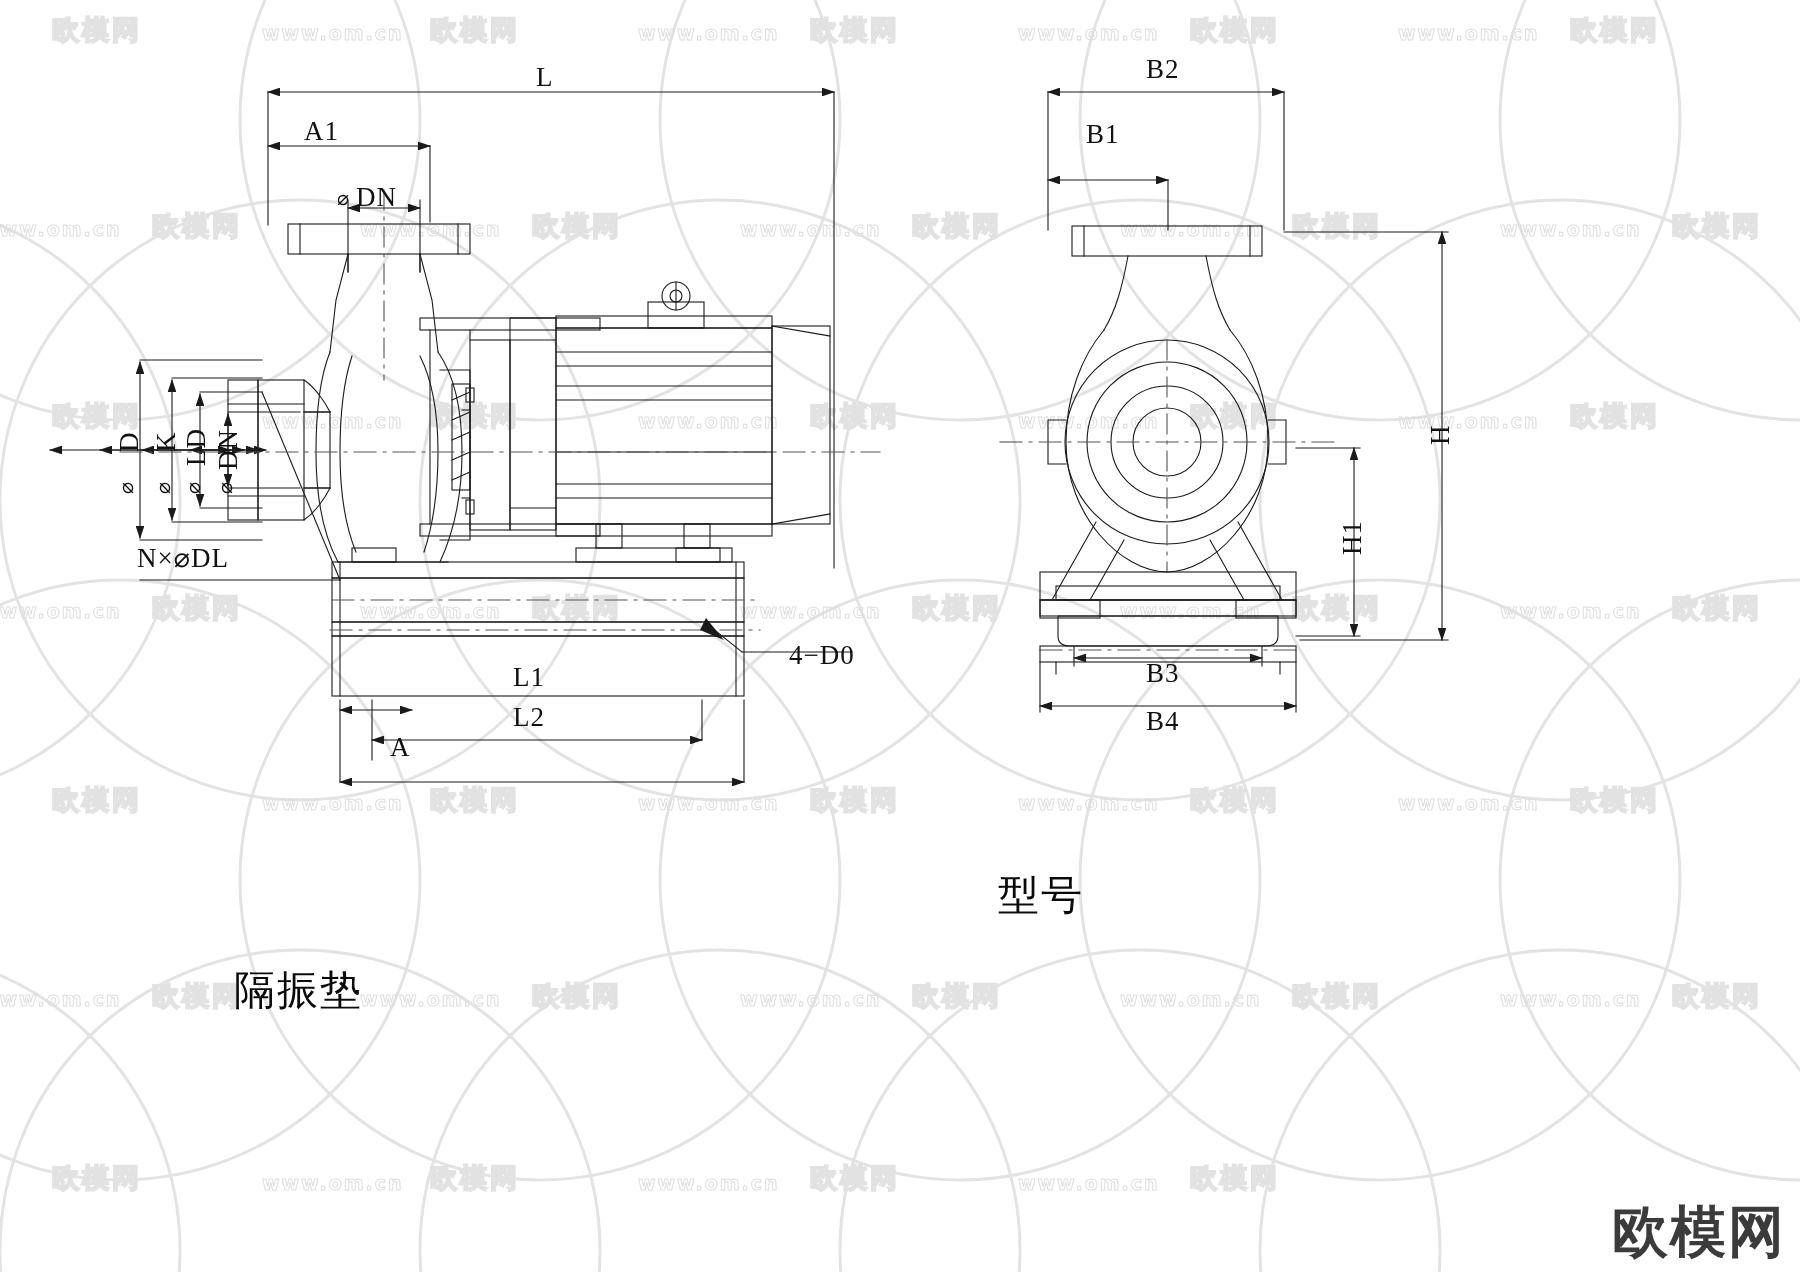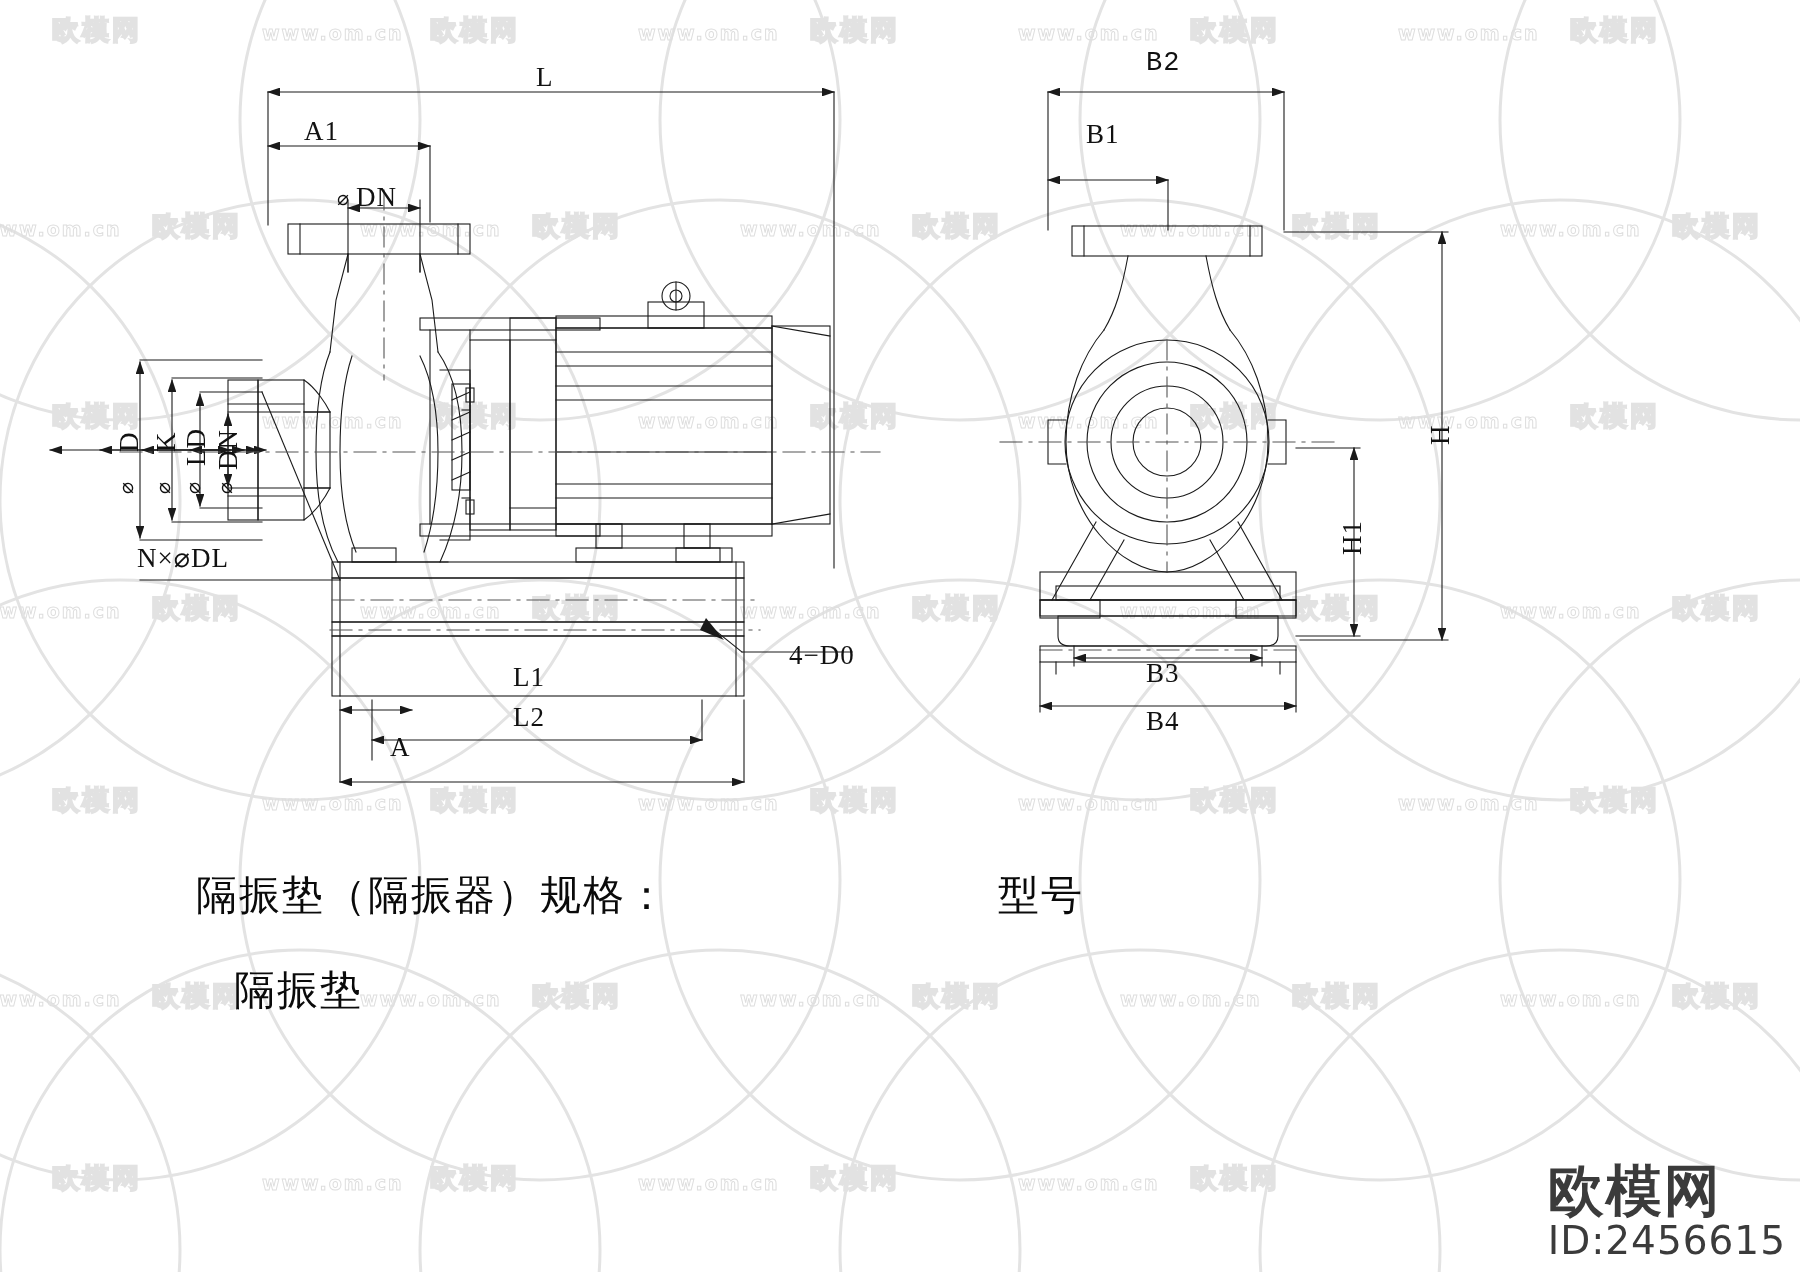--- a/index.html
+++ b/index.html
@@ -467,32 +467,30 @@
     <div class="dim-label vert" style="left:213px; top:470px;">DN</div>
     <div class="dim-label vert" style="left:213px; top:494px; font-size:20px;">⌀</div>
 
     <div class="dim-label" style="left:137px; top:542px;">N×⌀DL</div>
 
     <div class="dim-label" style="left:390px; top:732px;">A</div>
     <div class="dim-label" style="left:513px; top:662px;">L1</div>
     <div class="dim-label" style="left:513px; top:702px;">L2</div>
     <div class="dim-label" style="left:789px; top:640px;">4−D0</div>
 
-    <div class="dim-label" style="left:1146px; top:48px;font-family:Liberation Mono, monospace;">B2</div>
+    <div class="dim-label" style="left:1146px; top:54px;">B2</div>
     <div class="dim-label" style="left:1086px; top:119px;">B1</div>
     <div class="dim-label vert" style="left:1425px; top:445px;">H</div>
     <div class="dim-label vert" style="left:1337px; top:555px;">H1</div>
     <div class="dim-label" style="left:1146px; top:658px;">B3</div>
     <div class="dim-label" style="left:1146px; top:706px;">B4</div>
 
-    <div class="cjk title-cjk" style="left:196px; top:868px;">隔振垫（隔振器）规格：</div>
     <div class="cjk title-cjk" style="left:234px; top:963px;">隔振垫</div>
     <div class="cjk title-cjk" style="left:998px; top:868px;">型号</div>
   </div>
 
   <div class="layer" id="logo-layer">
     <div id="logo-box">
       <div id="logo-mark">欧模网</div>
-      <div id="logo-id">ID:2456615</div>
     </div>
   </div>
 
 </div>
 
 </body></html>

